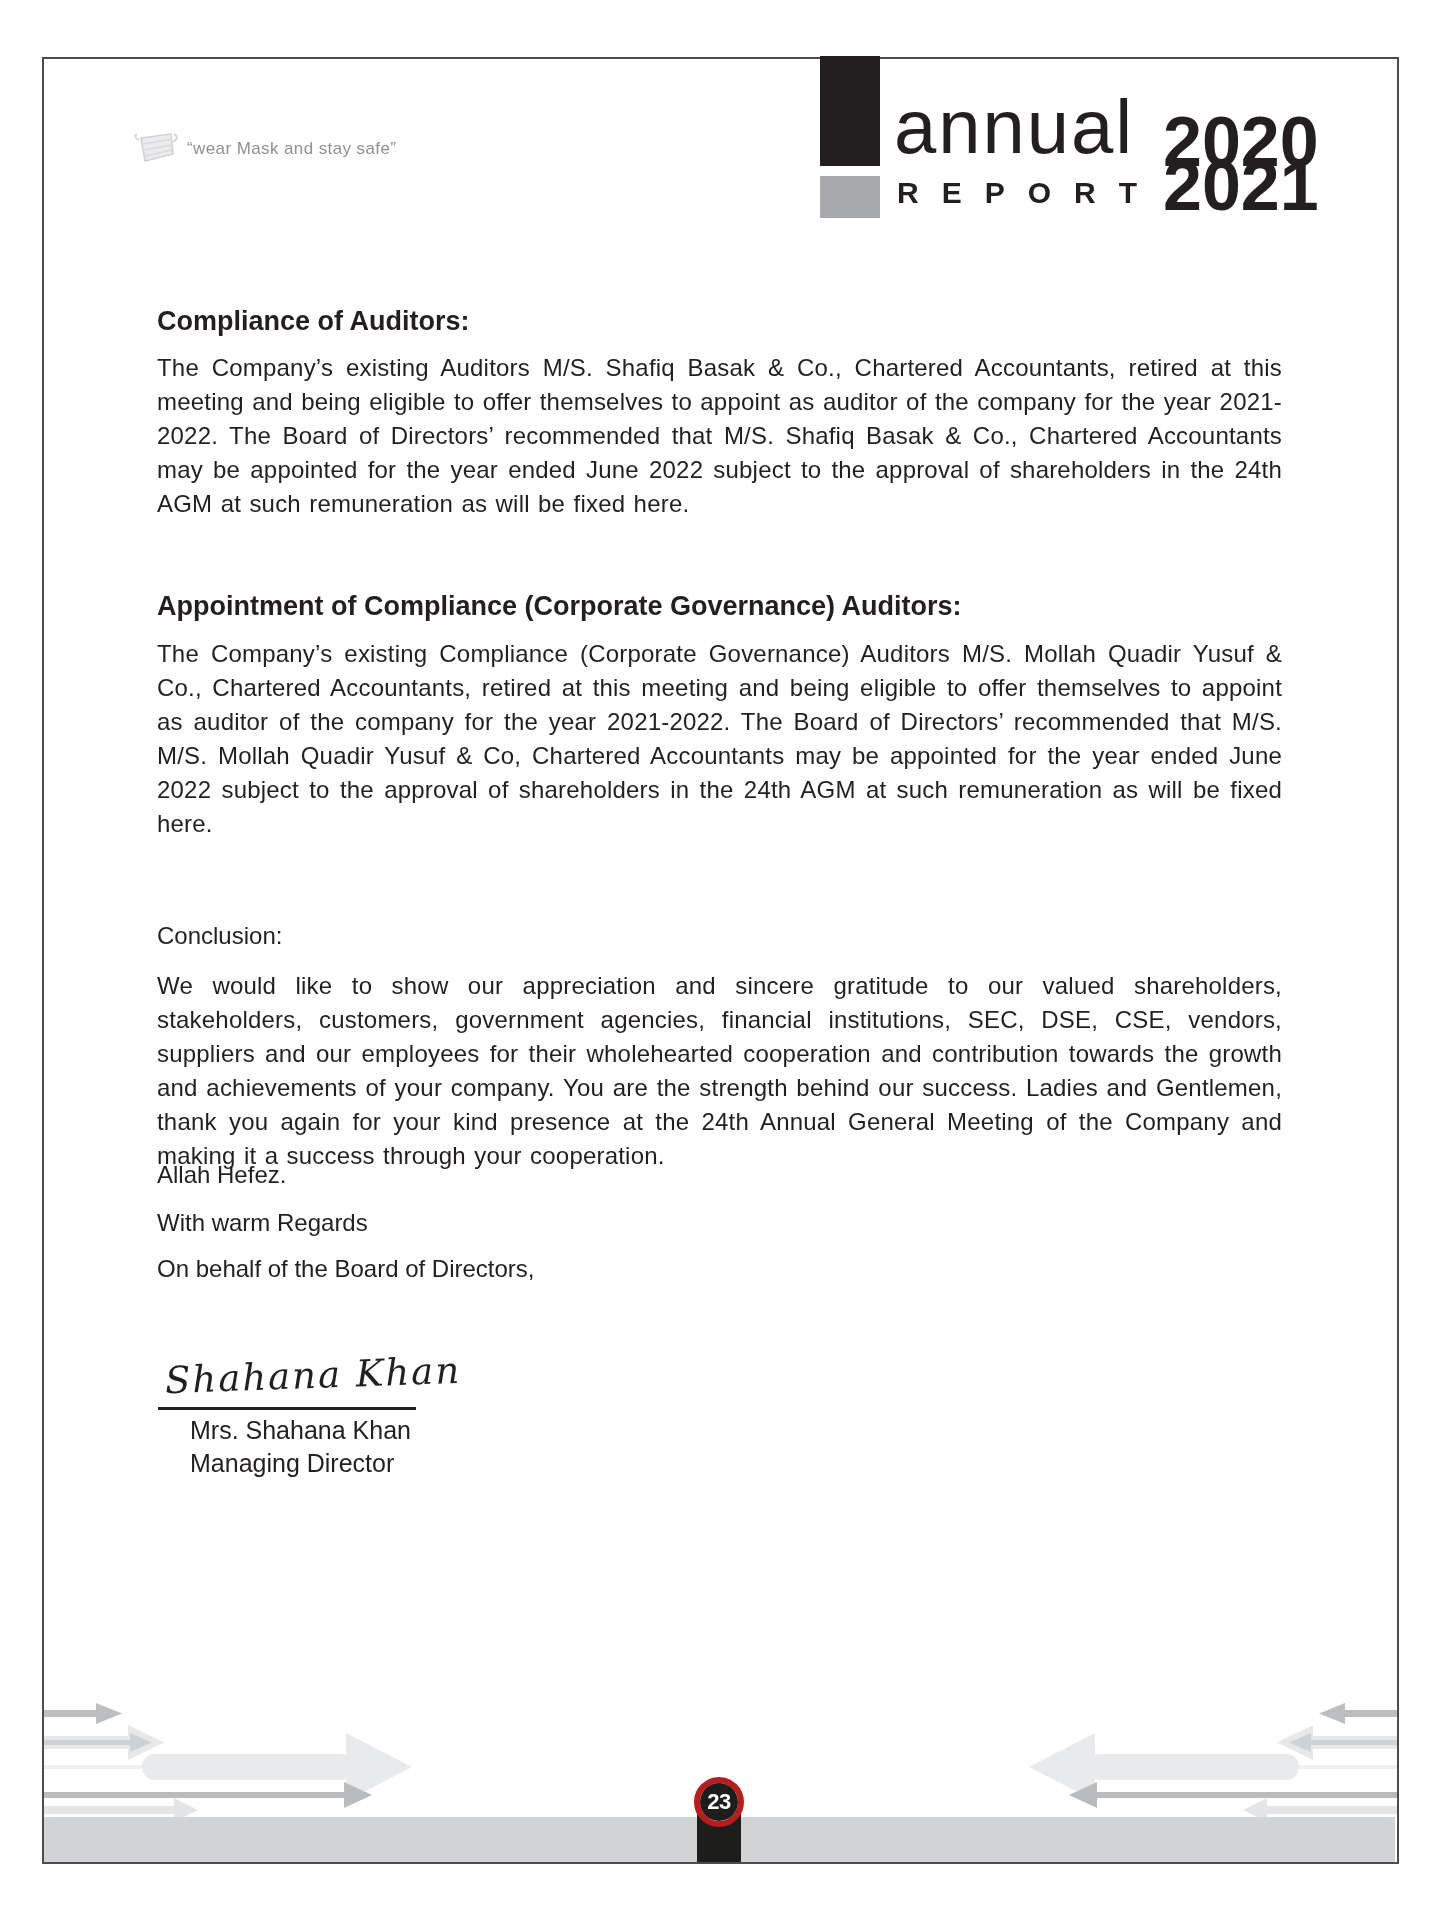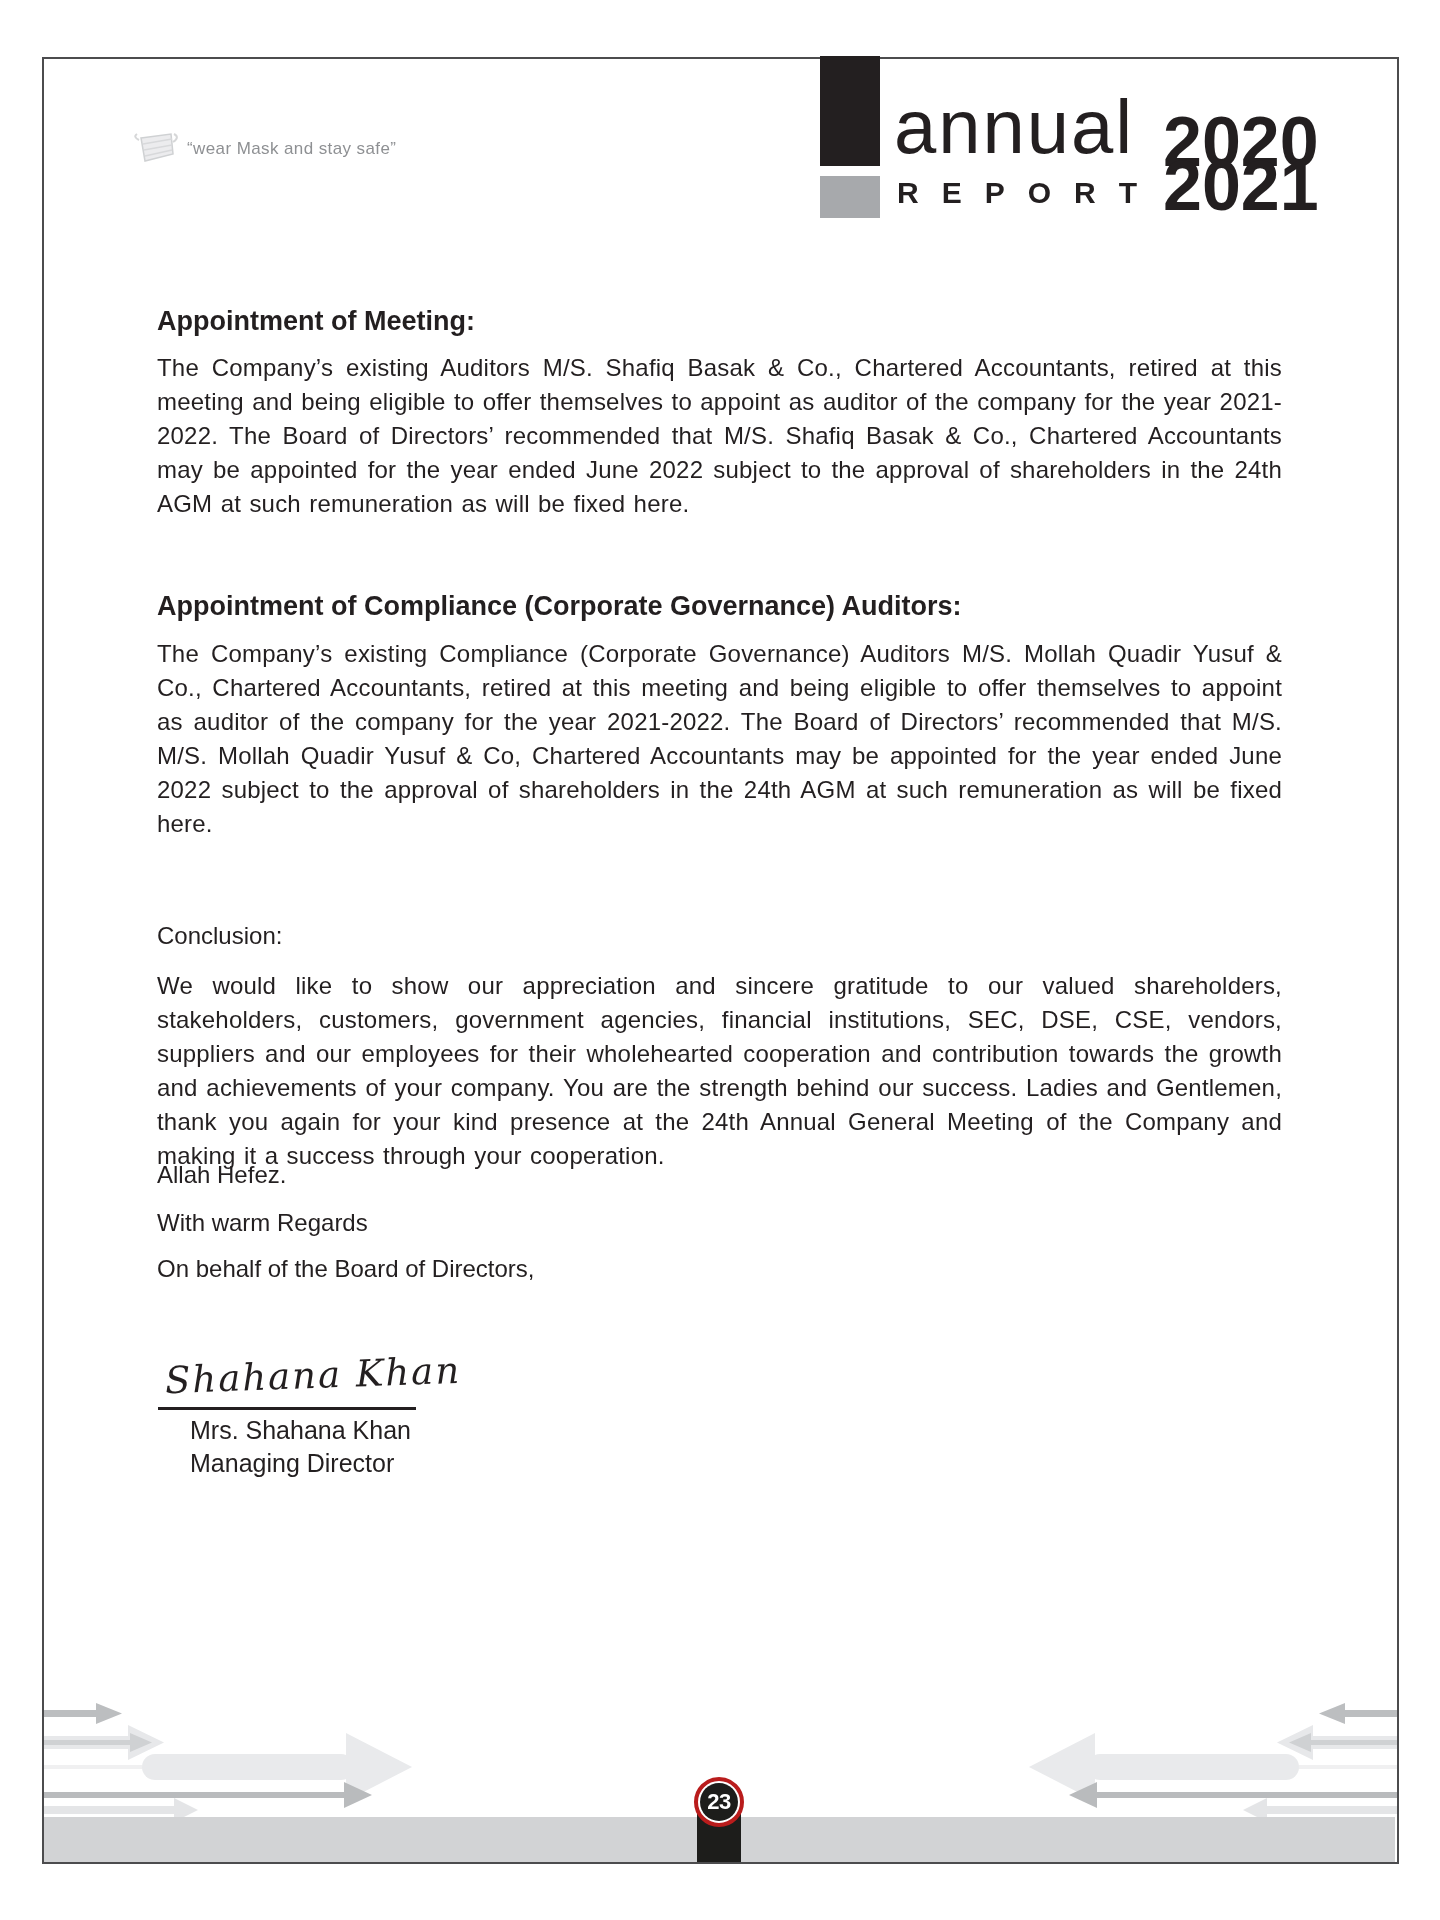--- a/index.html
+++ b/index.html
@@ -56,21 +56,21 @@
   
   .arrows{position:absolute;top:1698px;width:420px;height:126px;}
   .arrows.left{left:44px;}
   .arrows.right{left:977px;}
   .footer-bar{
     position:absolute;left:44px;top:1817px;width:1351px;height:45px;background:var(--bar);
   }
   .footer-tab{position:absolute;left:697px;top:1792px;width:44px;height:70px;background:var(--badge-black);}
   .page-badge{
     position:absolute;left:694px;top:1777px;width:50px;height:50px;border-radius:50%;
-    background:#ffffff;border:4px solid #b91c1c;box-sizing:border-box;
+    background:#ffffff;border:6px solid #b91c1c;box-sizing:border-box;
     display:flex;align-items:center;justify-content:center;
   }
   .page-badge-inner{
     width:38px;height:38px;border-radius:50%;background:var(--badge-black);
     display:flex;align-items:center;justify-content:center;
     color:#ffffff;font-size:22px;font-weight:700;letter-spacing:-.5px;
   }
 </style>
 </head>
 <body>
@@ -95,21 +95,21 @@
 
   <div class="logo-black"></div>
   <div class="logo-grayblock"></div>
   <div class="logo-annual">annual</div>
   <div class="logo-report">REPORT</div>
   <div class="logo-years">
     <div>2020</div>
     <div>2021</div>
   </div>
 
-  <div class="h-bold" style="top:306px;">Appointment of Meeting:</div>
+  <div class="h-bold" style="top:306px;">Compliance of Auditors:</div>
   <div class="para" style="top:351px;">The Company’s existing Auditors M/S. Shafiq Basak &amp; Co., Chartered Accountants, retired at this meeting and being eligible to offer themselves to appoint as auditor of the company for the year 2021-2022. The Board of Directors’ recommended that M/S. Shafiq Basak &amp; Co., Chartered Accountants may be appointed for the year ended June 2022 subject to the approval of shareholders in the 24th AGM at such remuneration as will be fixed here.</div>
 
   <div class="h-bold" style="top:591px;">Appointment of Compliance (Corporate Governance) Auditors:</div>
   <div class="para" style="top:637px;">The Company’s existing Compliance (Corporate Governance) Auditors M/S. Mollah Quadir Yusuf &amp; Co., Chartered Accountants, retired at this meeting and being eligible to offer themselves to appoint as auditor of the company for the year 2021-2022. The Board of Directors’ recommended that M/S. M/S. Mollah Quadir Yusuf &amp; Co, Chartered Accountants may be appointed for the year ended June 2022 subject to the approval of shareholders in the 24th AGM at such remuneration as will be fixed here.</div>
 
   <div class="h-reg" style="top:922px;">Conclusion:</div>
   <div class="para" style="top:969px;">We would like to show our appreciation and sincere gratitude to our valued shareholders, stakeholders, customers, government agencies, financial institutions, SEC, DSE, CSE, vendors, suppliers and our employees for their wholehearted cooperation and contribution towards the growth and achievements of your company. You are the strength behind our success. Ladies and Gentlemen, thank you again for your kind presence at the 24th Annual General Meeting of the Company and making it a success through your cooperation.</div>
 
   <div class="closing-line" style="top:1161px;">Allah Hefez.</div>
   <div class="closing-line" style="top:1209px;">With warm Regards</div>

